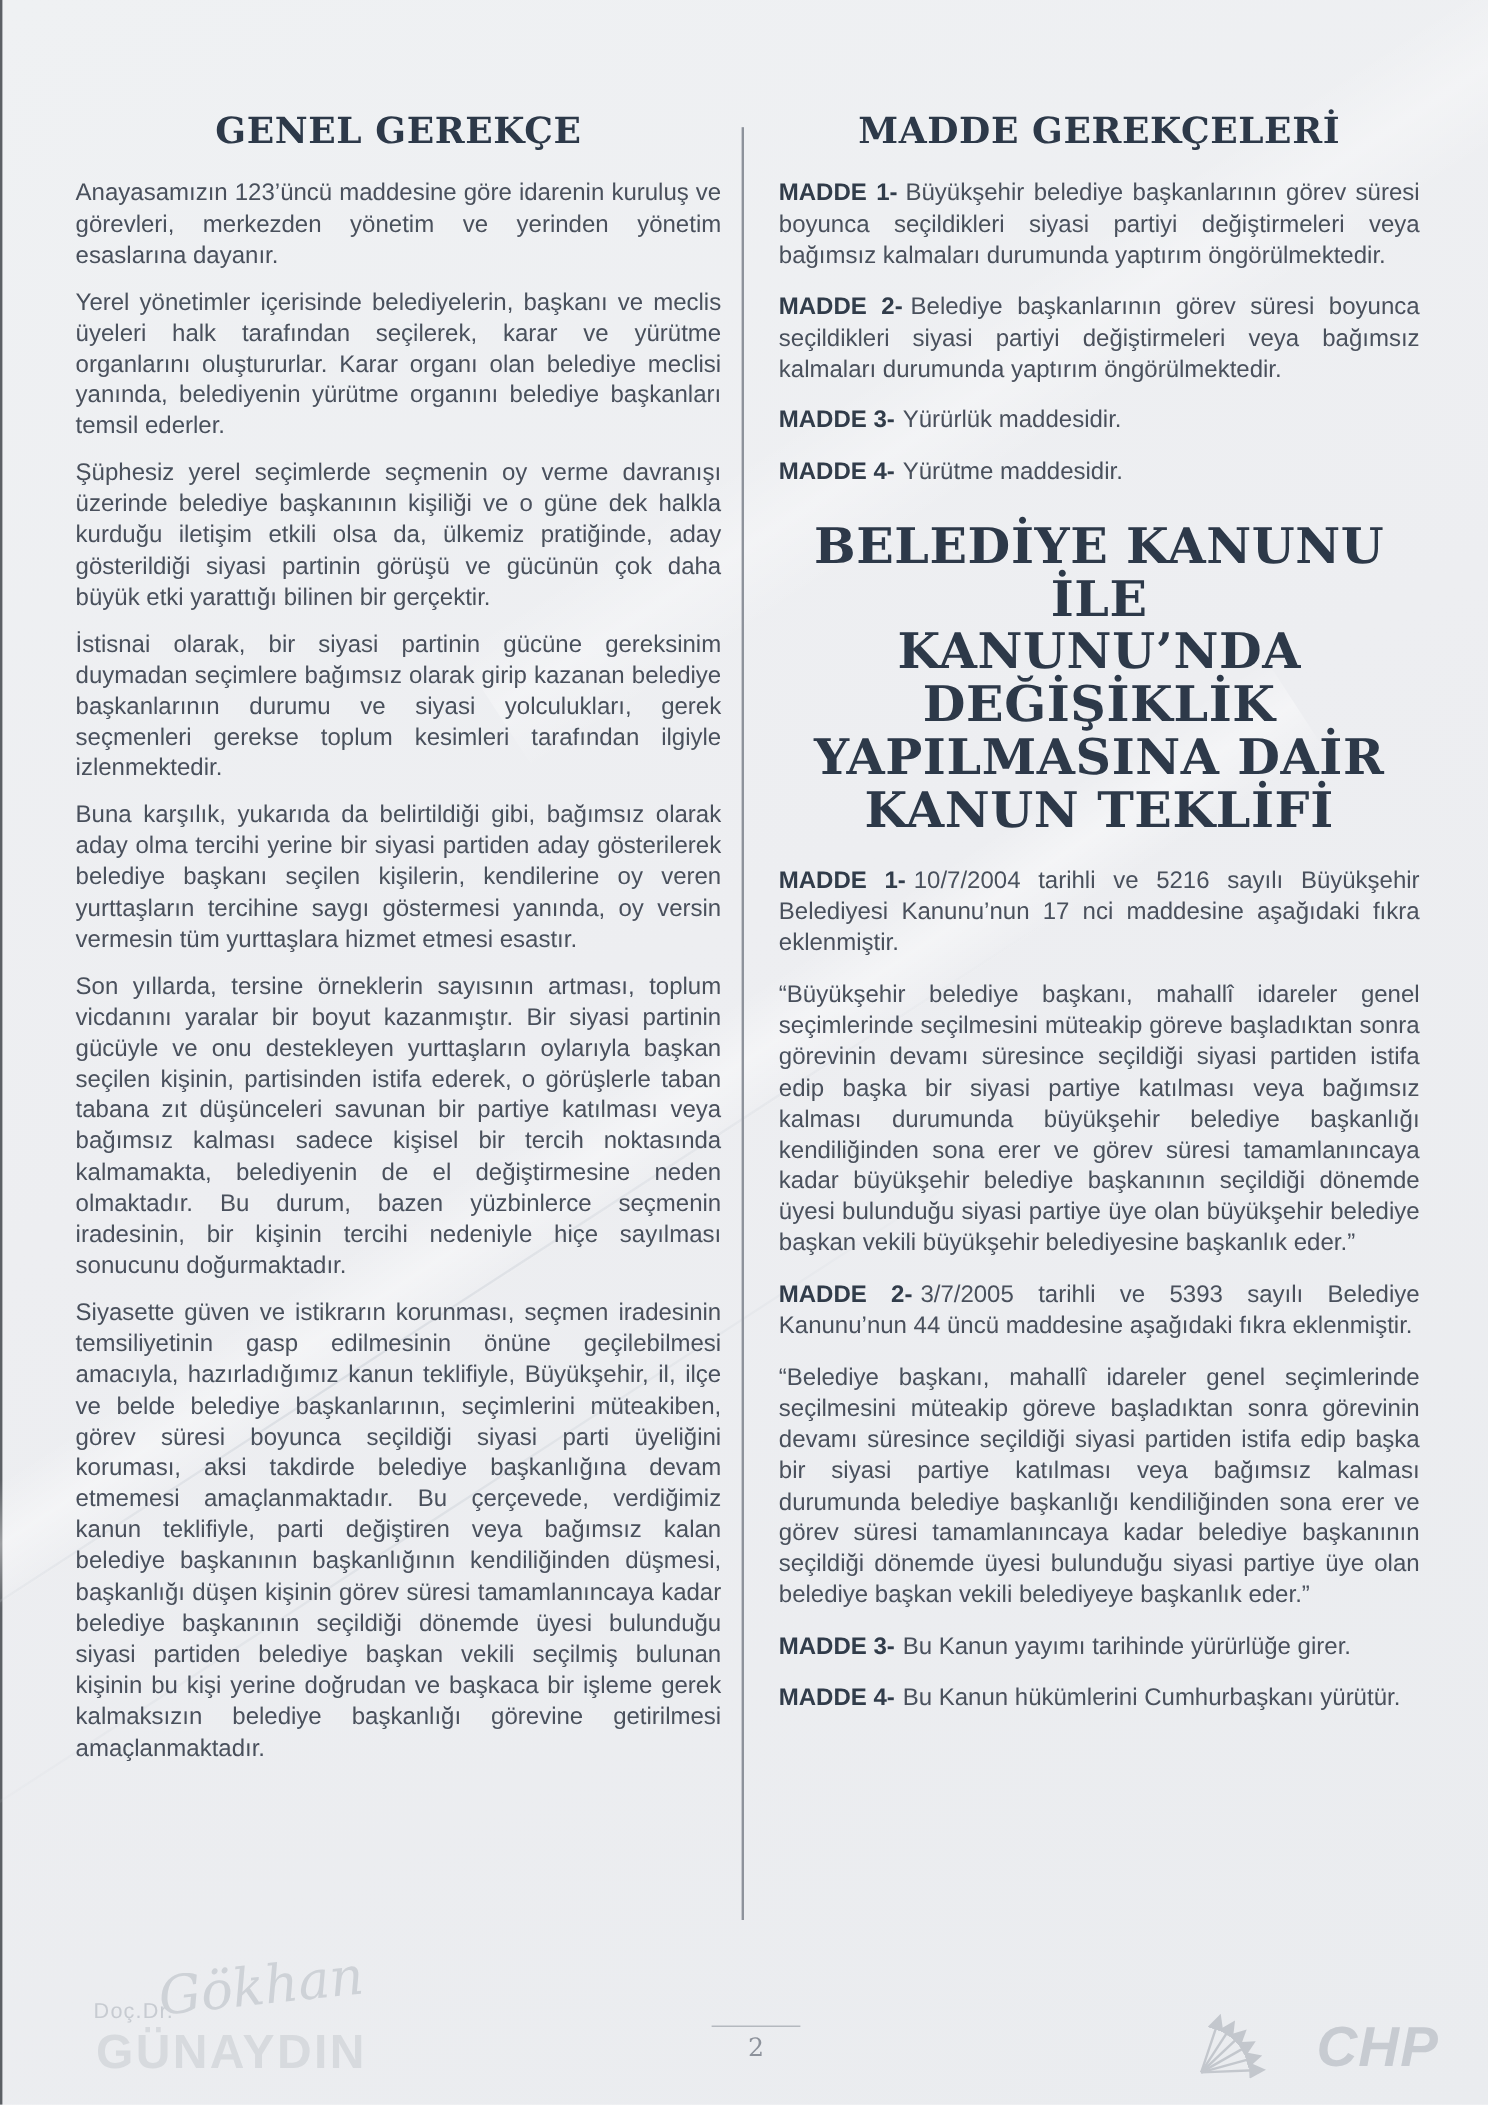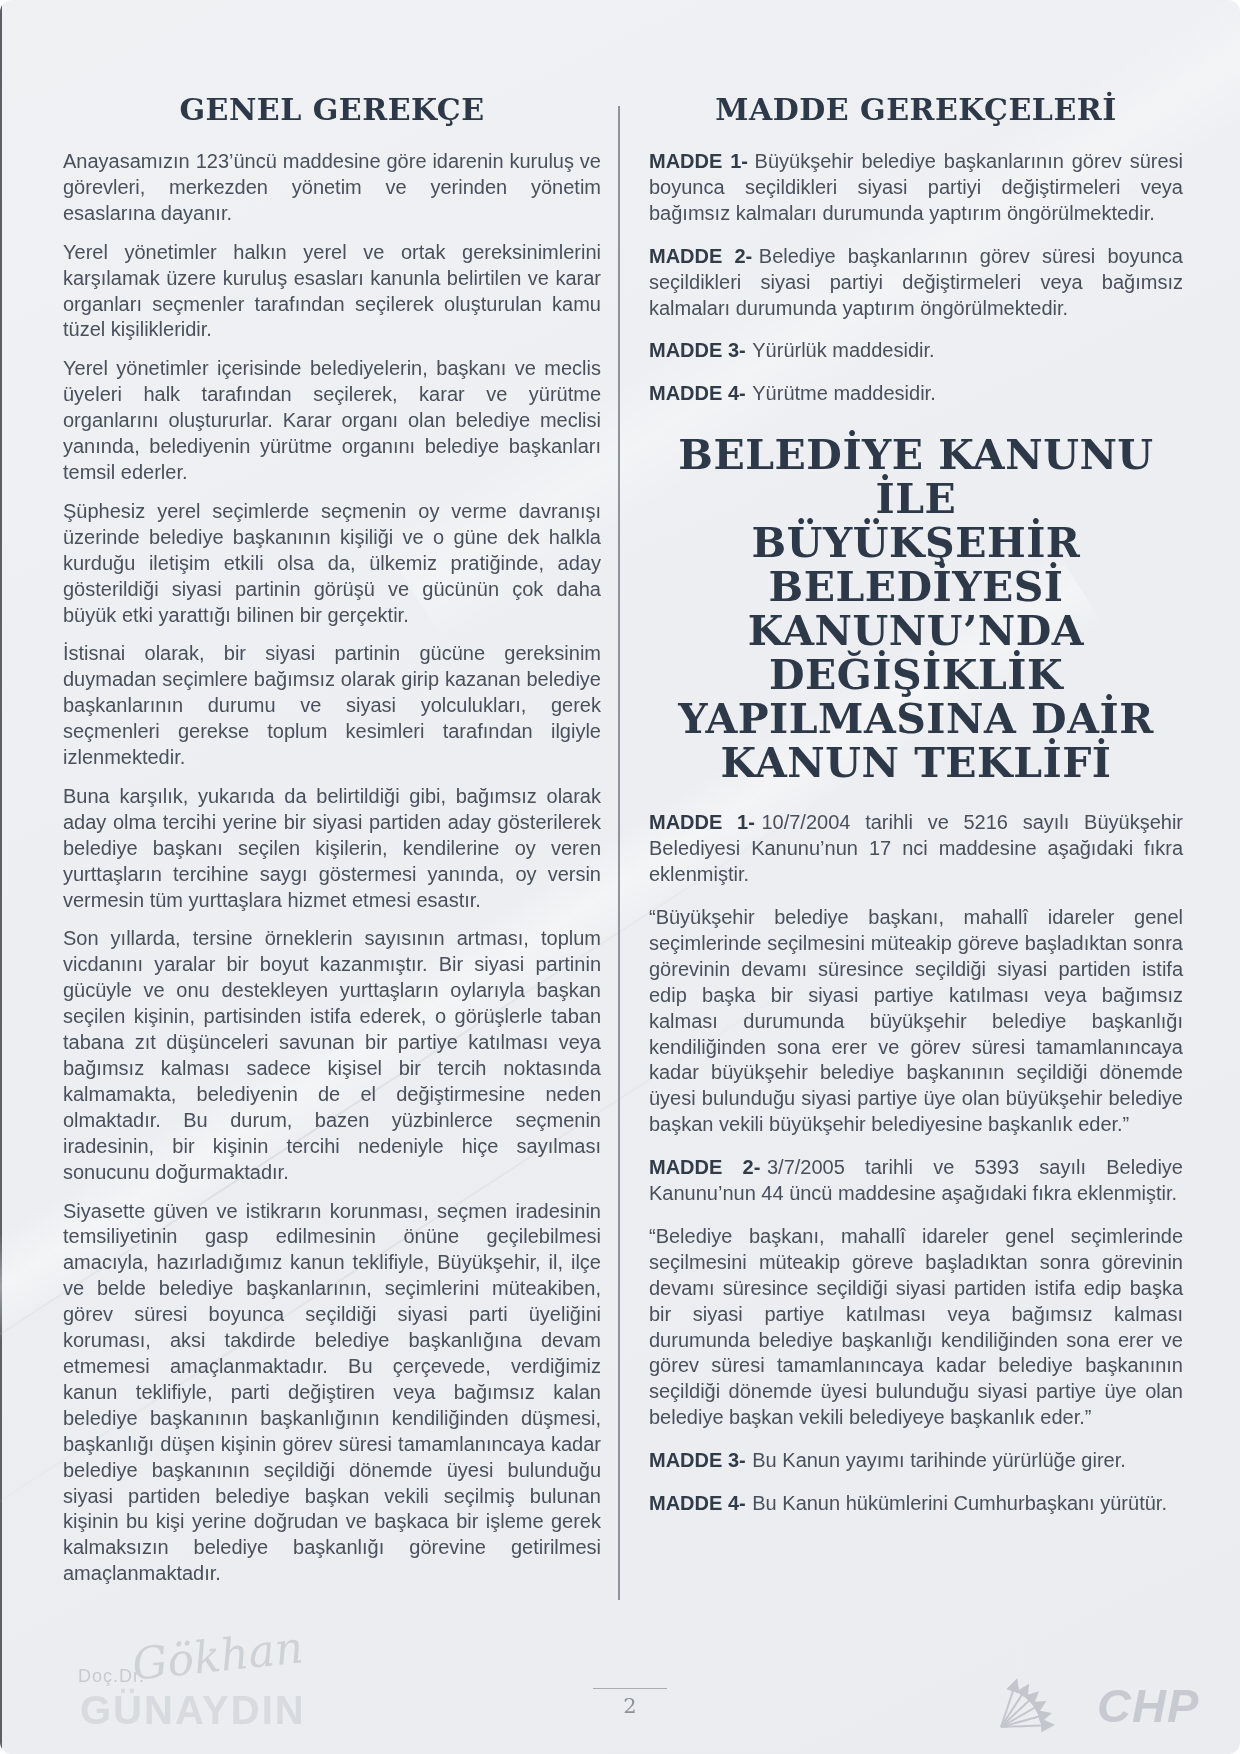--- a/index.html
+++ b/index.html
@@ -3,21 +3,20 @@
 <meta charset="utf-8">
 <style>
   html,body { margin:0; padding:0; }
   .page {
     position:relative;
     width:1240px; height:1754px;
     background: linear-gradient(155deg, #eff1f3 0%, #edeef1 45%, #eaecef 100%);
     font-family:"Liberation Sans", sans-serif;
     color:#49505c;
     overflow:hidden;
-    border-radius:12px;
   }
   
   .edge-line { position:absolute; left:0; top:0; width:2px; height:100%; background:#5c6065; }
 
   
   .swoosh { position:absolute; pointer-events:none; }
   .swoosh-line1 { left:-260px; top:1080px; width:1300px; height:2px;
     background:linear-gradient(90deg, rgba(195,201,209,0) 0%, rgba(195,201,209,0.45) 40%, rgba(195,201,209,0) 95%);
     transform:rotate(-33deg); }
   .swoosh-line2 { left:-180px; top:1260px; width:1100px; height:2px;
@@ -85,21 +84,20 @@
   <div class="swoosh swoosh-band2"></div>
   <div class="swoosh swoosh-band1"></div>
   <div class="swoosh swoosh-line1"></div>
   <div class="swoosh swoosh-line2"></div>
 
   <div class="divider"></div>
 
   <div class="col col-left">
     <h1 class="heading">GENEL GEREKÇE</h1>
     <p class="body-p">Anayasamızın 123’üncü maddesine göre idarenin kuruluş ve görevleri, merkezden yönetim ve yerinden yönetim esaslarına dayanır.</p>
-    <p class="body-p">Yerel yönetimler halkın yerel ve ortak gereksinimlerini karşılamak üzere kuruluş esasları kanunla belirtilen ve karar organları seçmenler tarafından seçilerek oluşturulan kamu tüzel kişilikleridir.</p>
     <p class="body-p">Yerel yönetimler içerisinde belediyelerin, başkanı ve meclis üyeleri halk tarafından seçilerek, karar ve yürütme organlarını oluştururlar. Karar organı olan belediye meclisi yanında, belediyenin yürütme organını belediye başkanları temsil ederler.</p>
     <p class="body-p">Şüphesiz yerel seçimlerde seçmenin oy verme davranışı üzerinde belediye başkanının kişiliği ve o güne dek halkla kurduğu iletişim etkili olsa da, ülkemiz pratiğinde, aday gösterildiği siyasi partinin görüşü ve gücünün çok daha büyük etki yarattığı bilinen bir gerçektir.</p>
     <p class="body-p">İstisnai olarak, bir siyasi partinin gücüne gereksinim duymadan seçimlere bağımsız olarak girip kazanan belediye başkanlarının durumu ve siyasi yolculukları, gerek seçmenleri gerekse toplum kesimleri tarafından ilgiyle izlenmektedir.</p>
     <p class="body-p">Buna karşılık, yukarıda da belirtildiği gibi, bağımsız olarak aday olma tercihi yerine bir siyasi partiden aday gösterilerek belediye başkanı seçilen kişilerin, kendilerine oy veren yurttaşların tercihine saygı göstermesi yanında, oy versin vermesin tüm yurttaşlara hizmet etmesi esastır.</p>
     <p class="body-p">Son yıllarda, tersine örneklerin sayısının artması, toplum vicdanını yaralar bir boyut kazanmıştır. Bir siyasi partinin gücüyle ve onu destekleyen yurttaşların oylarıyla başkan seçilen kişinin, partisinden istifa ederek, o görüşlerle taban tabana zıt düşünceleri savunan bir partiye katılması veya bağımsız kalması sadece kişisel bir tercih noktasında kalmamakta, belediyenin de el değiştirmesine neden olmaktadır. Bu durum, bazen yüzbinlerce seçmenin iradesinin, bir kişinin tercihi nedeniyle hiçe sayılması sonucunu doğurmaktadır.</p>
     <p class="body-p">Siyasette güven ve istikrarın korunması, seçmen iradesinin temsiliyetinin gasp edilmesinin önüne geçilebilmesi amacıyla, hazırladığımız kanun teklifiyle, Büyükşehir, il, ilçe ve belde belediye başkanlarının, seçimlerini müteakiben, görev süresi boyunca seçildiği siyasi parti üyeliğini koruması, aksi takdirde belediye başkanlığına devam etmemesi amaçlanmaktadır. Bu çerçevede, verdiğimiz kanun teklifiyle, parti değiştiren veya bağımsız kalan belediye başkanının başkanlığının kendiliğinden düşmesi, başkanlığı düşen kişinin görev süresi tamamlanıncaya kadar belediye başkanının seçildiği dönemde üyesi bulunduğu siyasi partiden belediye başkan vekili seçilmiş bulunan kişinin bu kişi yerine doğrudan ve başkaca bir işleme gerek kalmaksızın belediye başkanlığı görevine getirilmesi amaçlanmaktadır.</p>
   </div>
 
   <div class="col col-right">
     <h1 class="heading">MADDE GEREKÇELERİ</h1>
@@ -112,21 +110,20 @@
     </p>
     <p class="body-p entry">
       <span class="madde-label">MADDE 3-</span><span>Yürürlük maddesidir.</span>
     </p>
     <p class="body-p entry">
       <span class="madde-label">MADDE 4-</span><span>Yürütme maddesidir.</span>
     </p>
 
     <div class="law-title">
       <div>BELEDİYE KANUNU İLE</div>
-      <div>BÜYÜKŞEHİR BELEDİYESİ</div>
       <div>KANUNU’NDA DEĞİŞİKLİK</div>
       <div>YAPILMASINA DAİR</div>
       <div>KANUN TEKLİFİ</div>
     </div>
 
     <p class="body-p entry">
       <span class="madde-label">MADDE 1-</span><span>10/7/2004 tarihli ve 5216 sayılı Büyükşehir Belediyesi Kanunu’nun 17 nci maddesine aşağıdaki fıkra eklenmiştir.</span>
     </p>
     <p class="body-p entry">
       <span>“Büyükşehir belediye başkanı, mahallî idareler genel seçimlerinde seçilmesini müteakip göreve başladıktan sonra görevinin devamı süresince seçildiği siyasi partiden istifa edip başka bir siyasi partiye katılması veya bağımsız kalması durumunda büyükşehir belediye başkanlığı kendiliğinden sona erer ve görev süresi tamamlanıncaya kadar büyükşehir belediye başkanının seçildiği dönemde üyesi bulunduğu siyasi partiye üye olan büyükşehir belediye başkan vekili büyükşehir belediyesine başkanlık eder.”</span>

